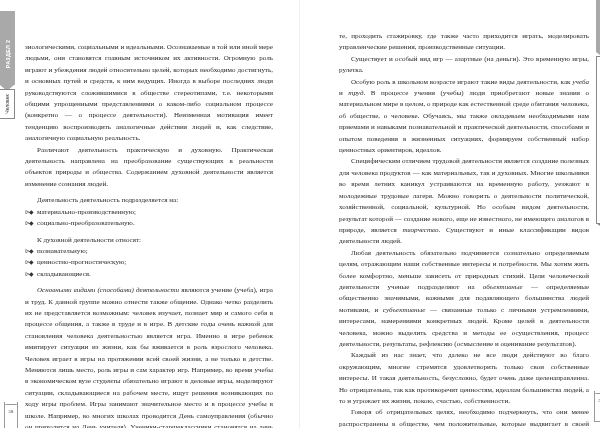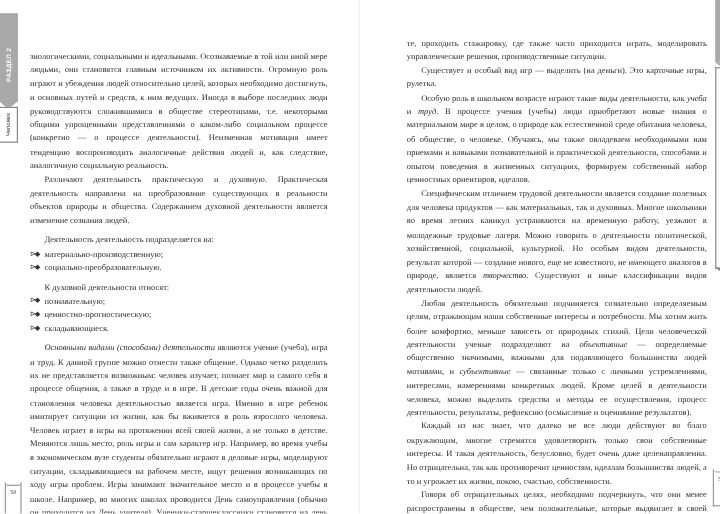--- a/index.html
+++ b/index.html
@@ -91,21 +91,21 @@
   <div class="page right">
     <div class="tab-sec-r">
       <span>2.3</span>
     </div>
     <div class="tab-topic">
       <span>Деятельность человека, ее основные формы</span>
     </div>
 
     <div class="text">
       <p class="noind">те, проходить стажировку, где также часто приходится играть, моделировать управленческие решения, производственные ситуации.</p>
-      <p>Существует и особый вид игр — выделить (на деньги). Это карточные игры, рулетка.</p>
+      <p>Существует и особый вид игр — азартные (на деньги). Это временную игры, рулетка.</p>
       <p><span>Особую роль в школьном возрасте играют такие виды деятельности, как </span><i>учеба</i><span> и </span><i>труд</i><span>. В процессе учения (учебы) люди приобретают новые знания о материальном мире в целом, о природе как естественной среде обитания человека, об обществе, о человеке. Обучаясь, мы также овладеваем необходимыми нам приемами и навыками познавательной и практической деятельности, способами и опытом поведения в жизненных ситуациях, формируем собственный набор ценностных ориентиров, идеалов.</span></p>
       <p><span>Специфическим отличием трудовой деятельности является создание полезных для человека продуктов — как материальных, так и духовных. Многие школьники во время летних каникул устраиваются на временную работу, уезжают в молодежные трудовые лагеря. Можно говорить о деятельности политической, хозяйственной, социальной, культурной. Но особым видом деятельности, результат которой — создание нового, еще не известного, не имеющего аналогов в природе, является </span><i>творчество</i><span>. Существуют и иные классификации видов деятельности людей.</span></p>
       <p><span>Любая деятельность обязательно подчиняется сознательно определяемым целям, отражающим наши собственные интересы и потребности. Мы хотим жить более комфортно, меньше зависеть от природных стихий. Цели человеческой деятельности ученые подразделяют на </span><i>объективные</i><span> — определяемые общественно значимыми, важными для подавляющего большинства людей мотивами, и </span><i>субъективные</i><span> — связанные только с личными устремлениями, интересами, намерениями конкретных людей. Кроме целей в деятельности человека, можно выделить средства и методы ее осуществления, процесс деятельности, результаты, рефлексию (осмысление и оценивание результатов).</span></p>
       <p>Каждый из нас знает, что далеко не все люди действуют во благо окружающим, многие стремятся удовлетворить только свои собственные интересы. И такая деятельность, безусловно, будет очень даже целенаправленна. Но отрицательна, так как противоречит ценностям, идеалам большинства людей, а то и угрожает их жизни, покою, счастью, собственности.</p>
       <p>Говоря об отрицательных целях, необходимо подчеркнуть, что они менее распространены в обществе, чем положительные, которые выдвигает в своей деятельности подавляющее большинство людей.</p>
 
     </div>
 
     <div class="pnum right">
       <span>59</span>

